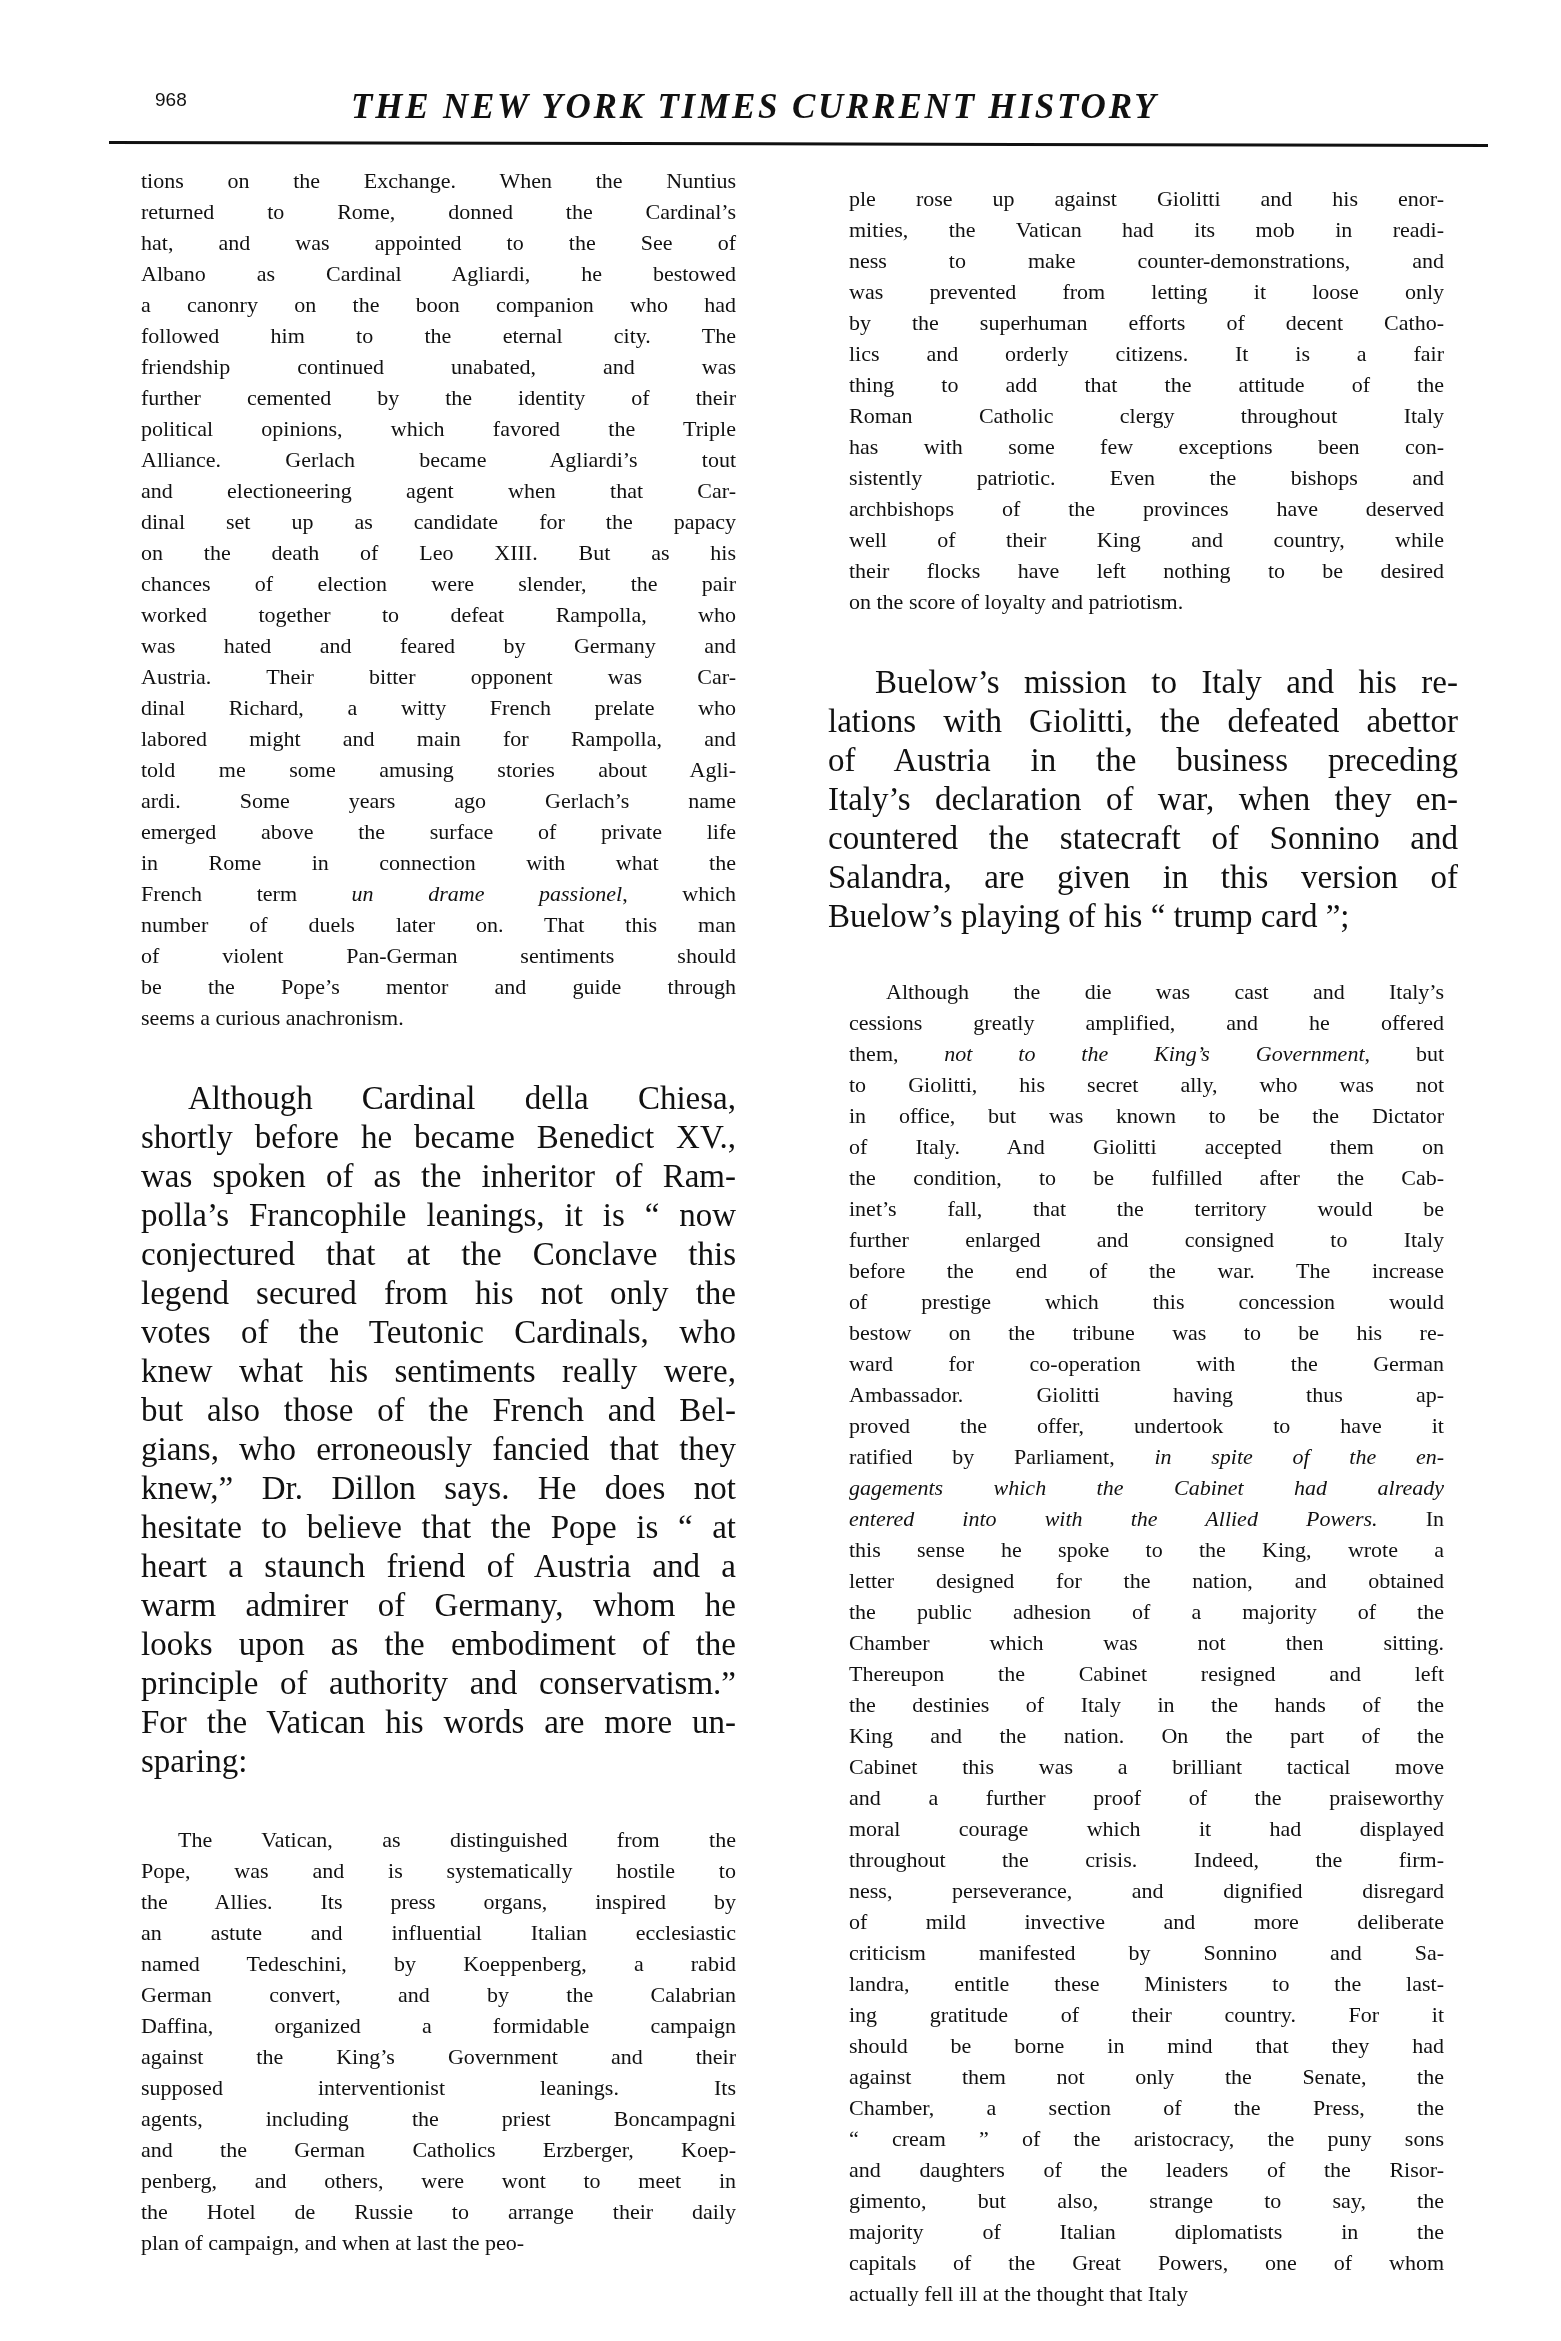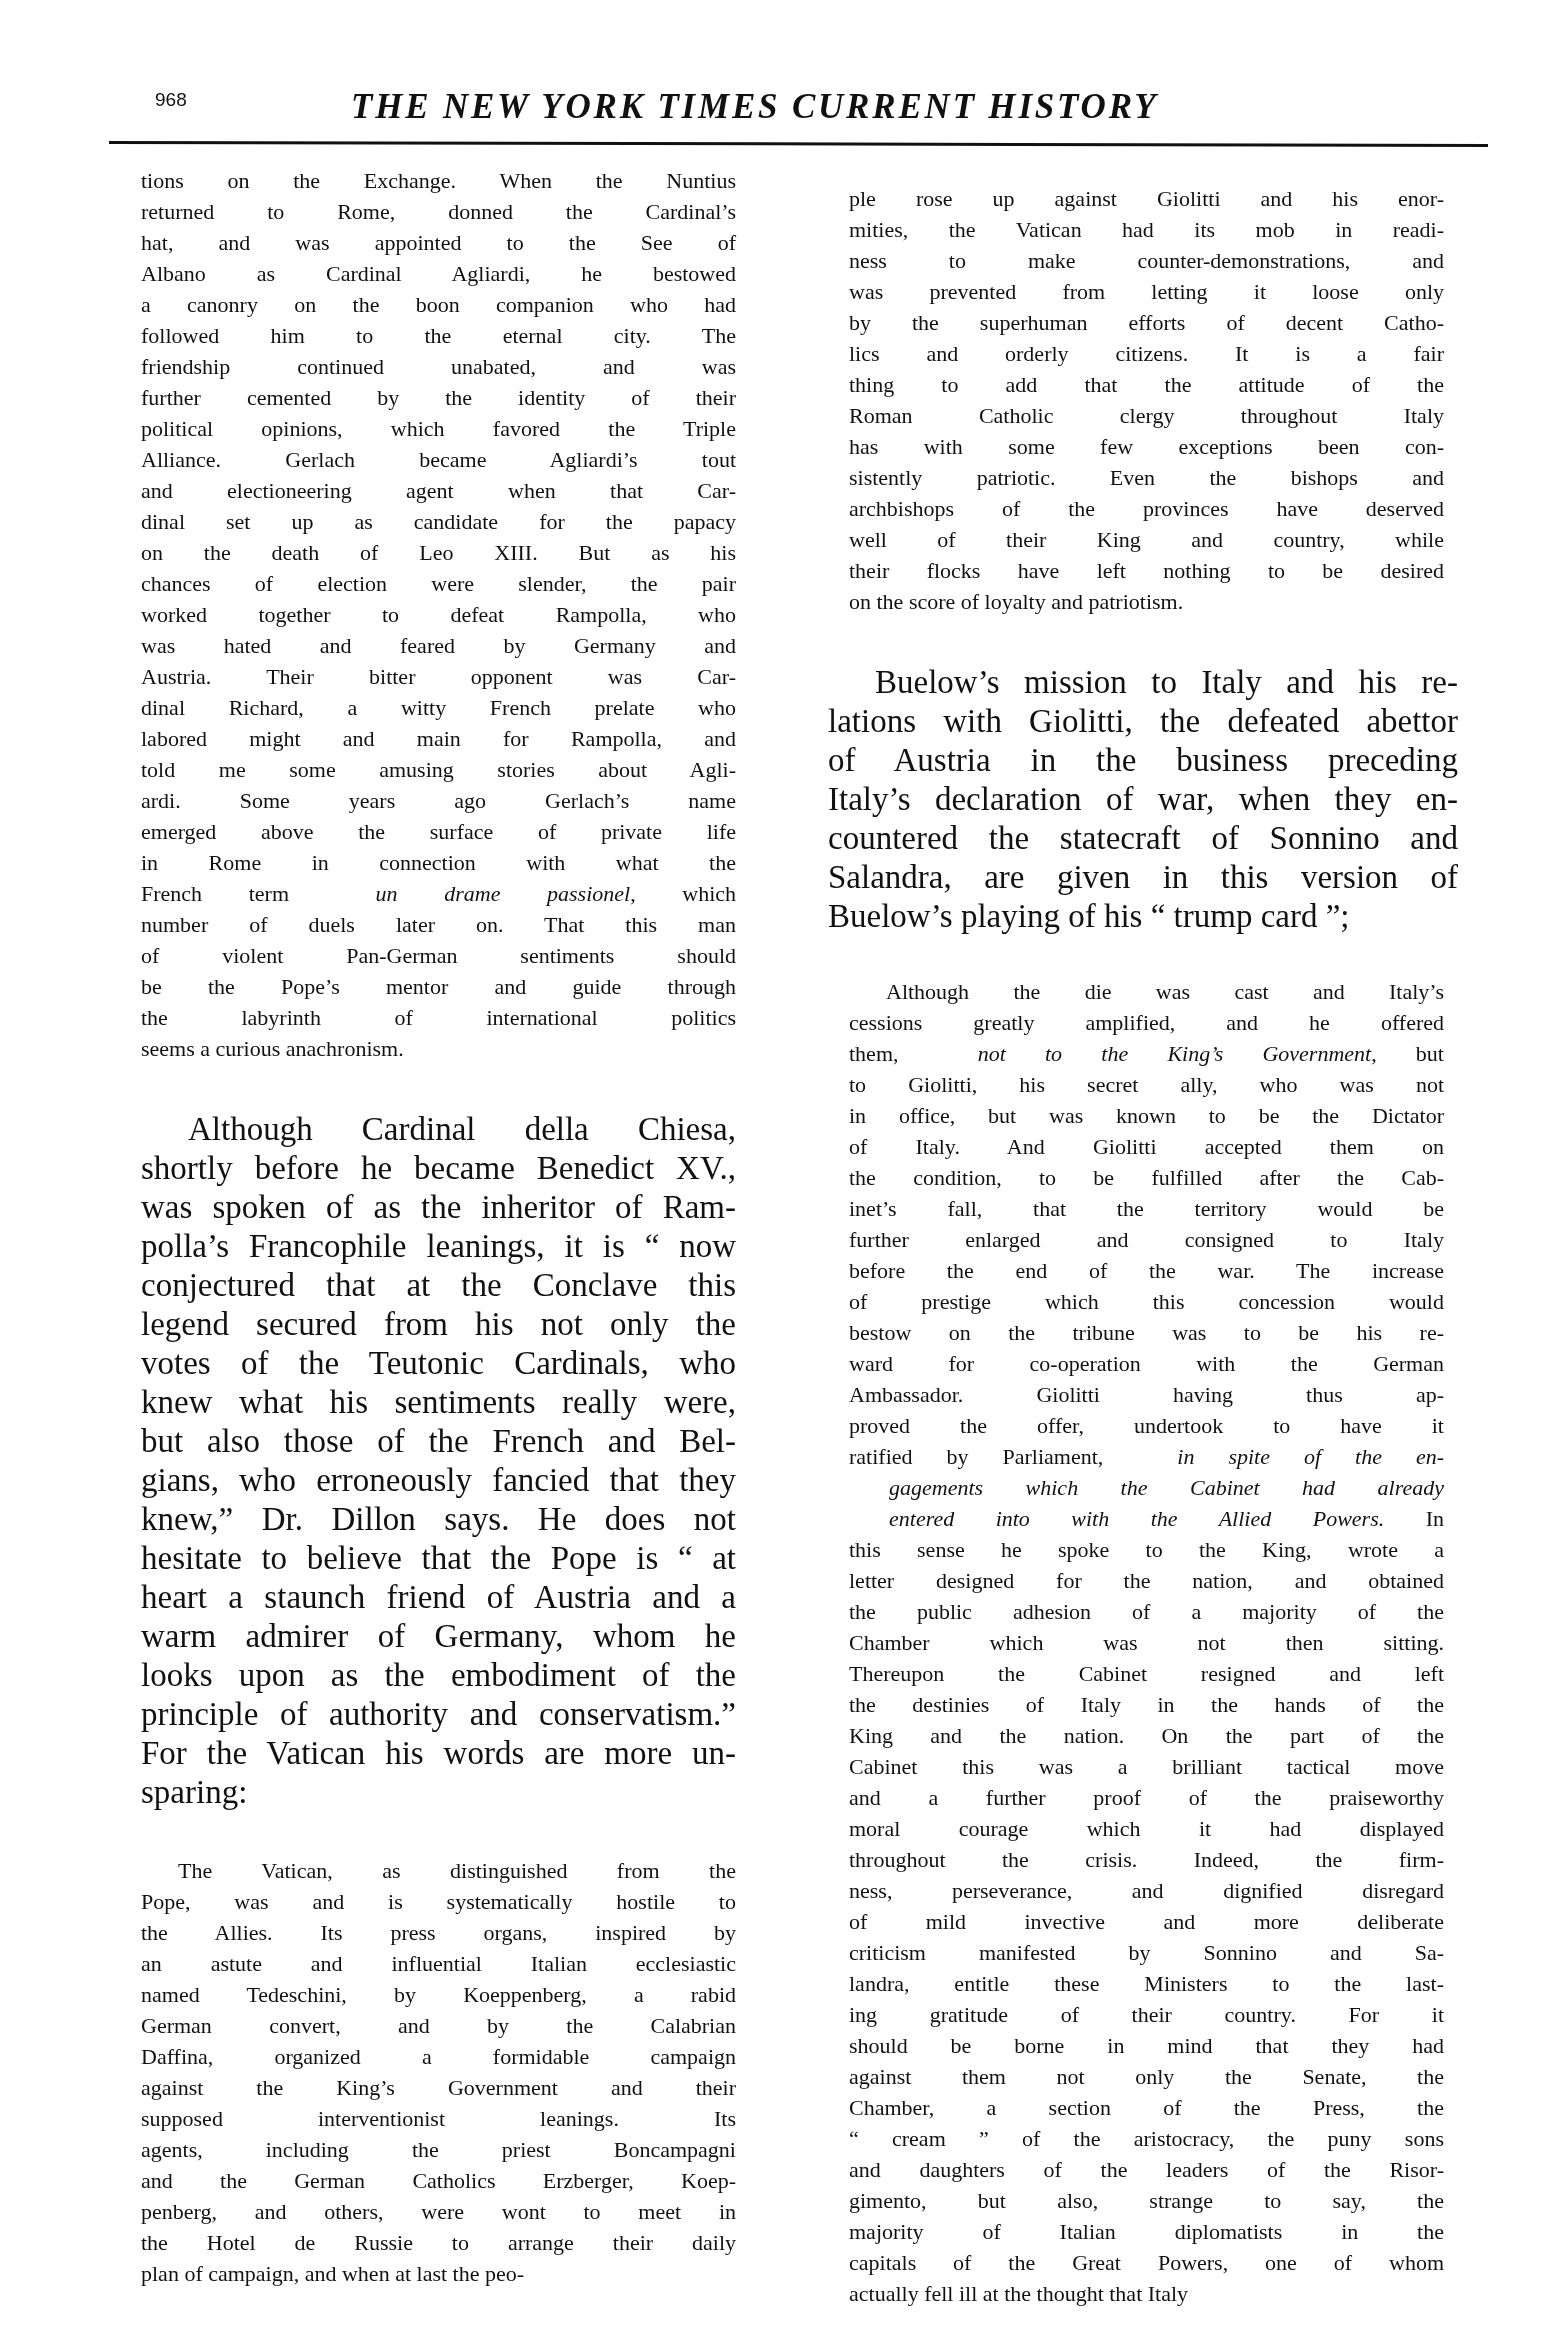--- a/index.html
+++ b/index.html
@@ -32,21 +32,21 @@
   .line {
     display: block; white-space: nowrap;
     text-align: justify; text-align-last: justify;
     font-family: "Liberation Serif", serif;
   }
   .line.last { text-align-last: left; }
   .small .line { font-size: 22px; line-height: 31px; }
   .large .line { font-size: 33px; line-height: 39px; }
   .indent-s { padding-left: 37px; }
   .indent-l { padding-left: 47px; }
-  em { font-style: italic; margin-left: 40px; }
+  em { font-style: italic; }
 </style>
 </head>
 <body>
 
 <div class="header">
   <span class="page-number">968</span>
   <span class="running-title">THE NEW YORK TIMES CURRENT HISTORY</span>
 </div>
 <div class="header-rule"></div>
 
@@ -72,21 +72,20 @@
       <span class="line">dinal Richard, a witty French prelate who</span>
       <span class="line">labored might and main for Rampolla, and</span>
       <span class="line">told me some amusing stories about Agli-</span>
       <span class="line">ardi.  Some years ago Gerlach’s name</span>
       <span class="line">emerged above the surface of private life</span>
       <span class="line">in Rome in connection with what the</span>
       <span class="line">French term <em>un drame passionel</em>, which</span>
       <span class="line">number of duels later on.  That this man</span>
       <span class="line">of violent Pan-German sentiments should</span>
       <span class="line">be the Pope’s mentor and guide through</span>
-      <span class="line">the labyrinth of international politics</span>
       <span class="line last">seems a curious anachronism.</span>
     </div>
   <div class="block large" style="margin-top:46px">
       <span class="line indent-l">Although Cardinal della Chiesa,</span>
       <span class="line">shortly before he became Benedict XV.,</span>
       <span class="line">was spoken of as the inheritor of Ram-</span>
       <span class="line">polla’s Francophile leanings, it is “ now</span>
       <span class="line">conjectured that at the Conclave this</span>
       <span class="line">legend secured from his not only the</span>
       <span class="line">votes of the Teutonic Cardinals, who</span>

